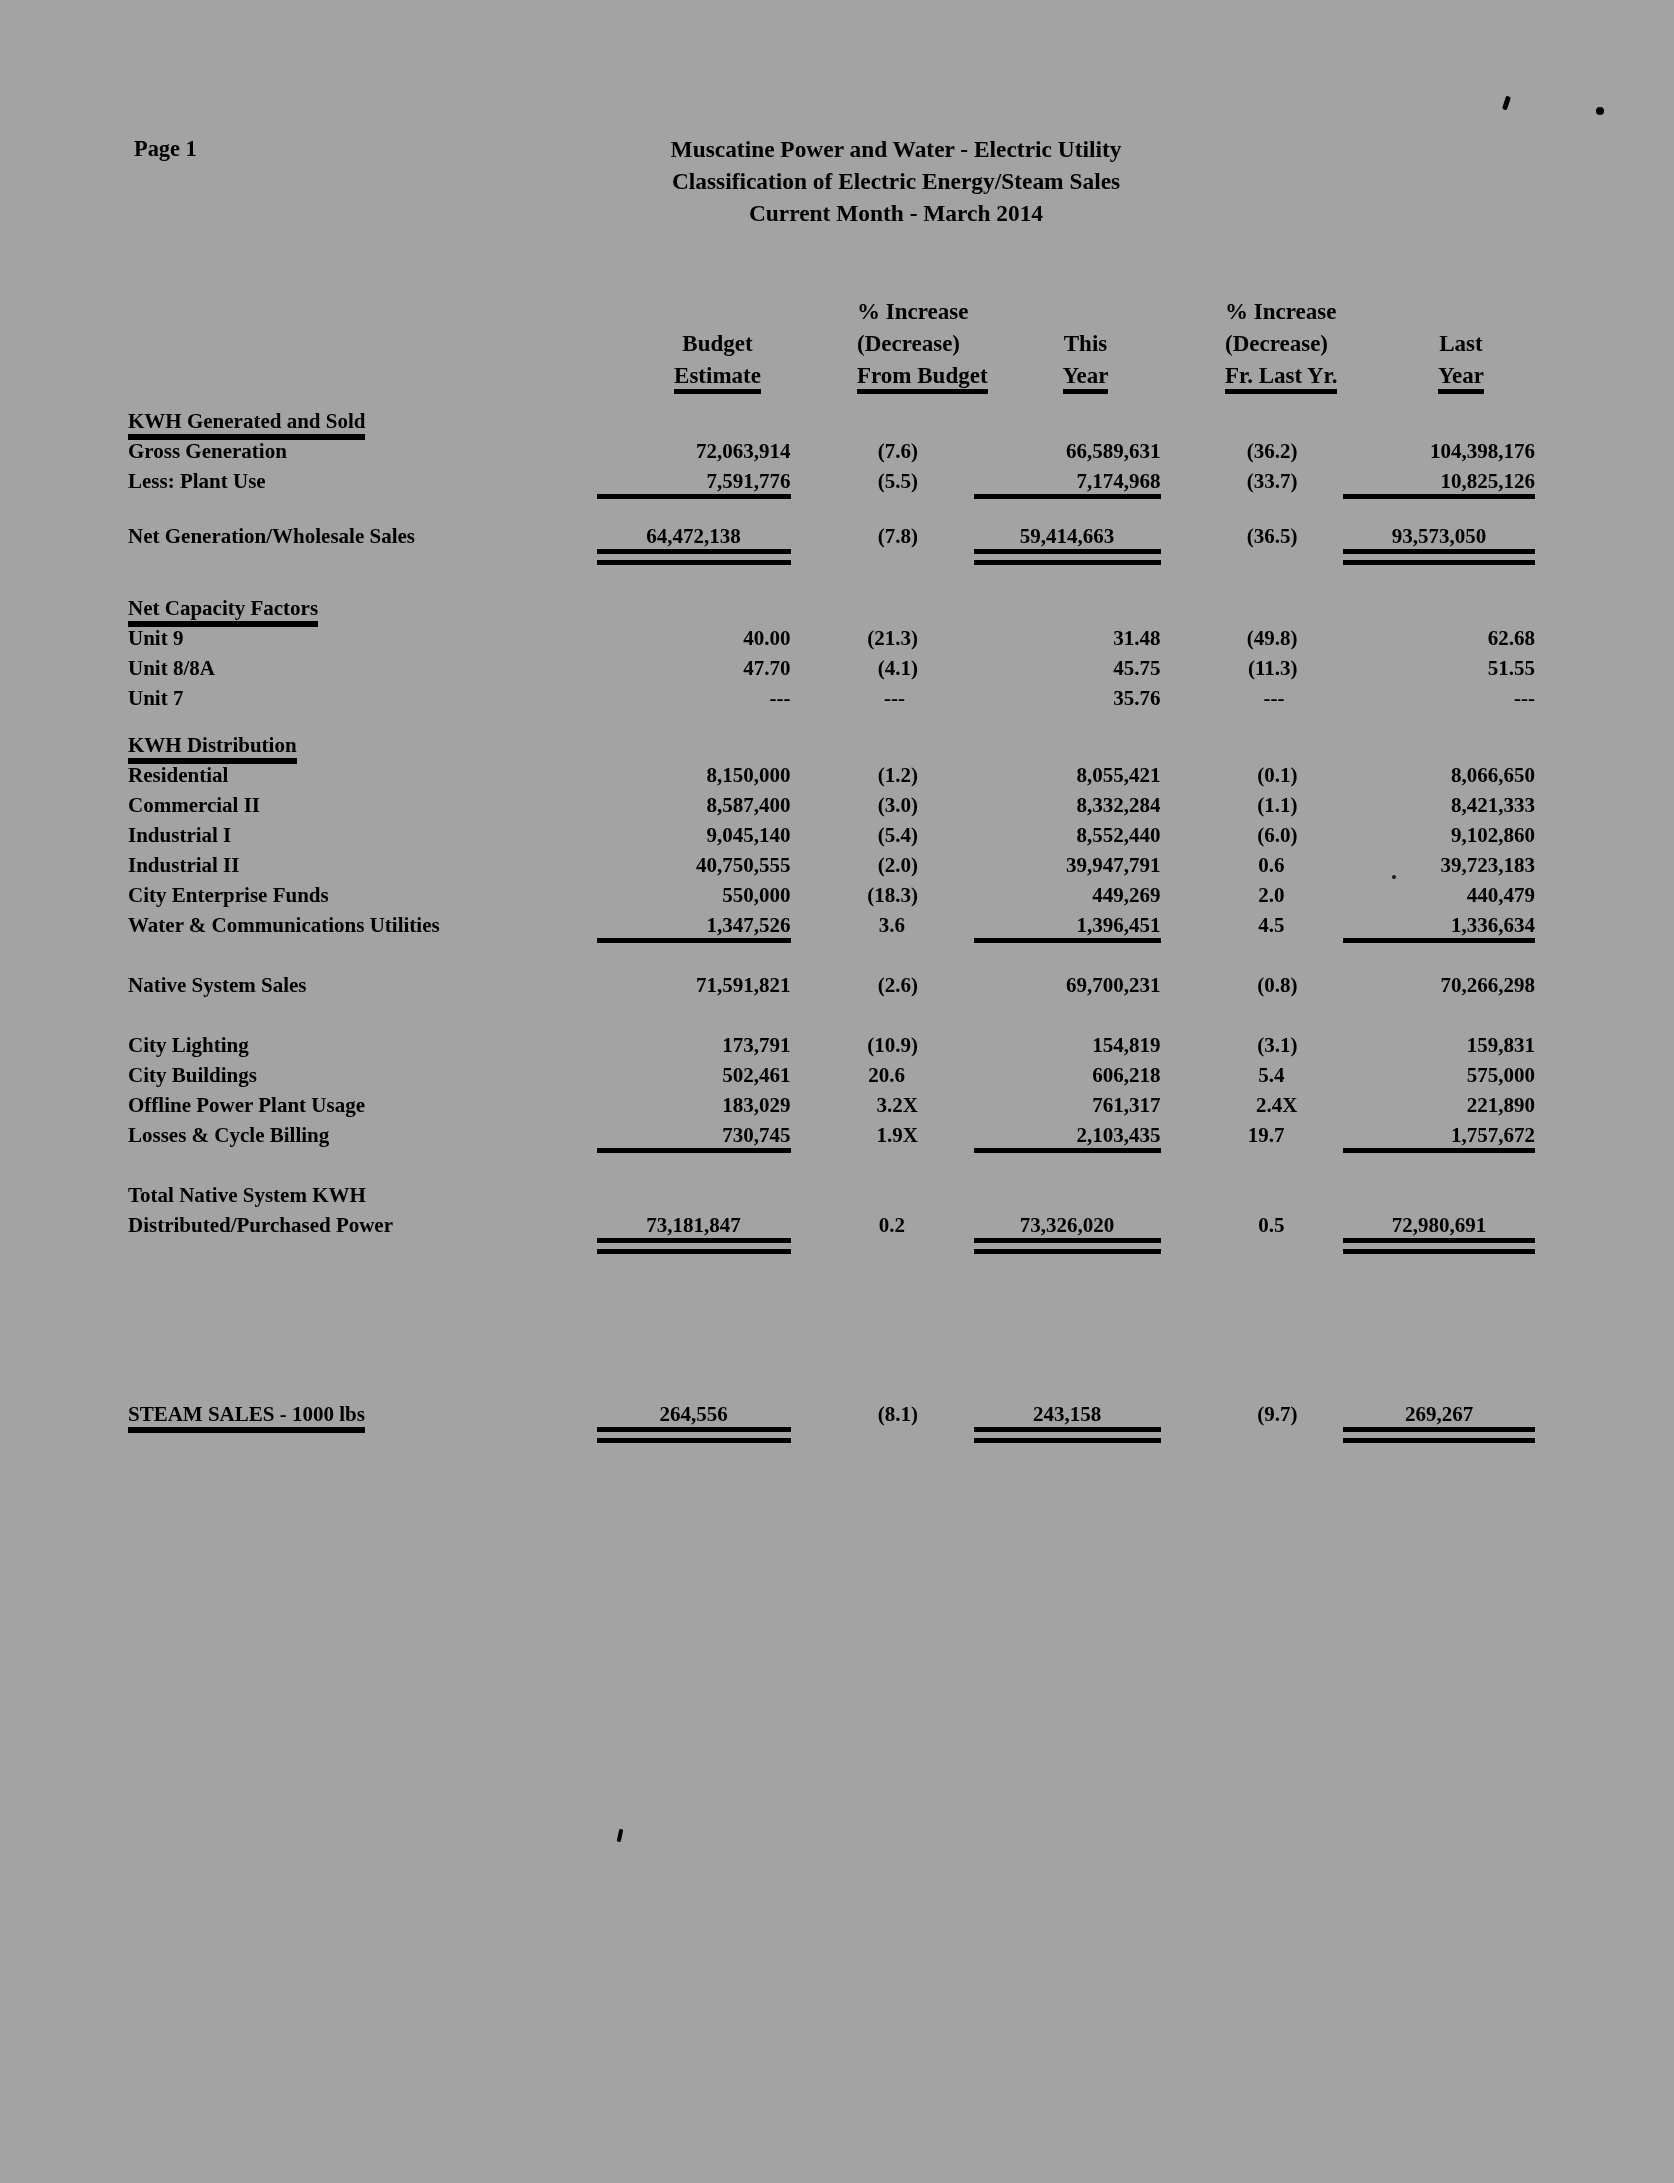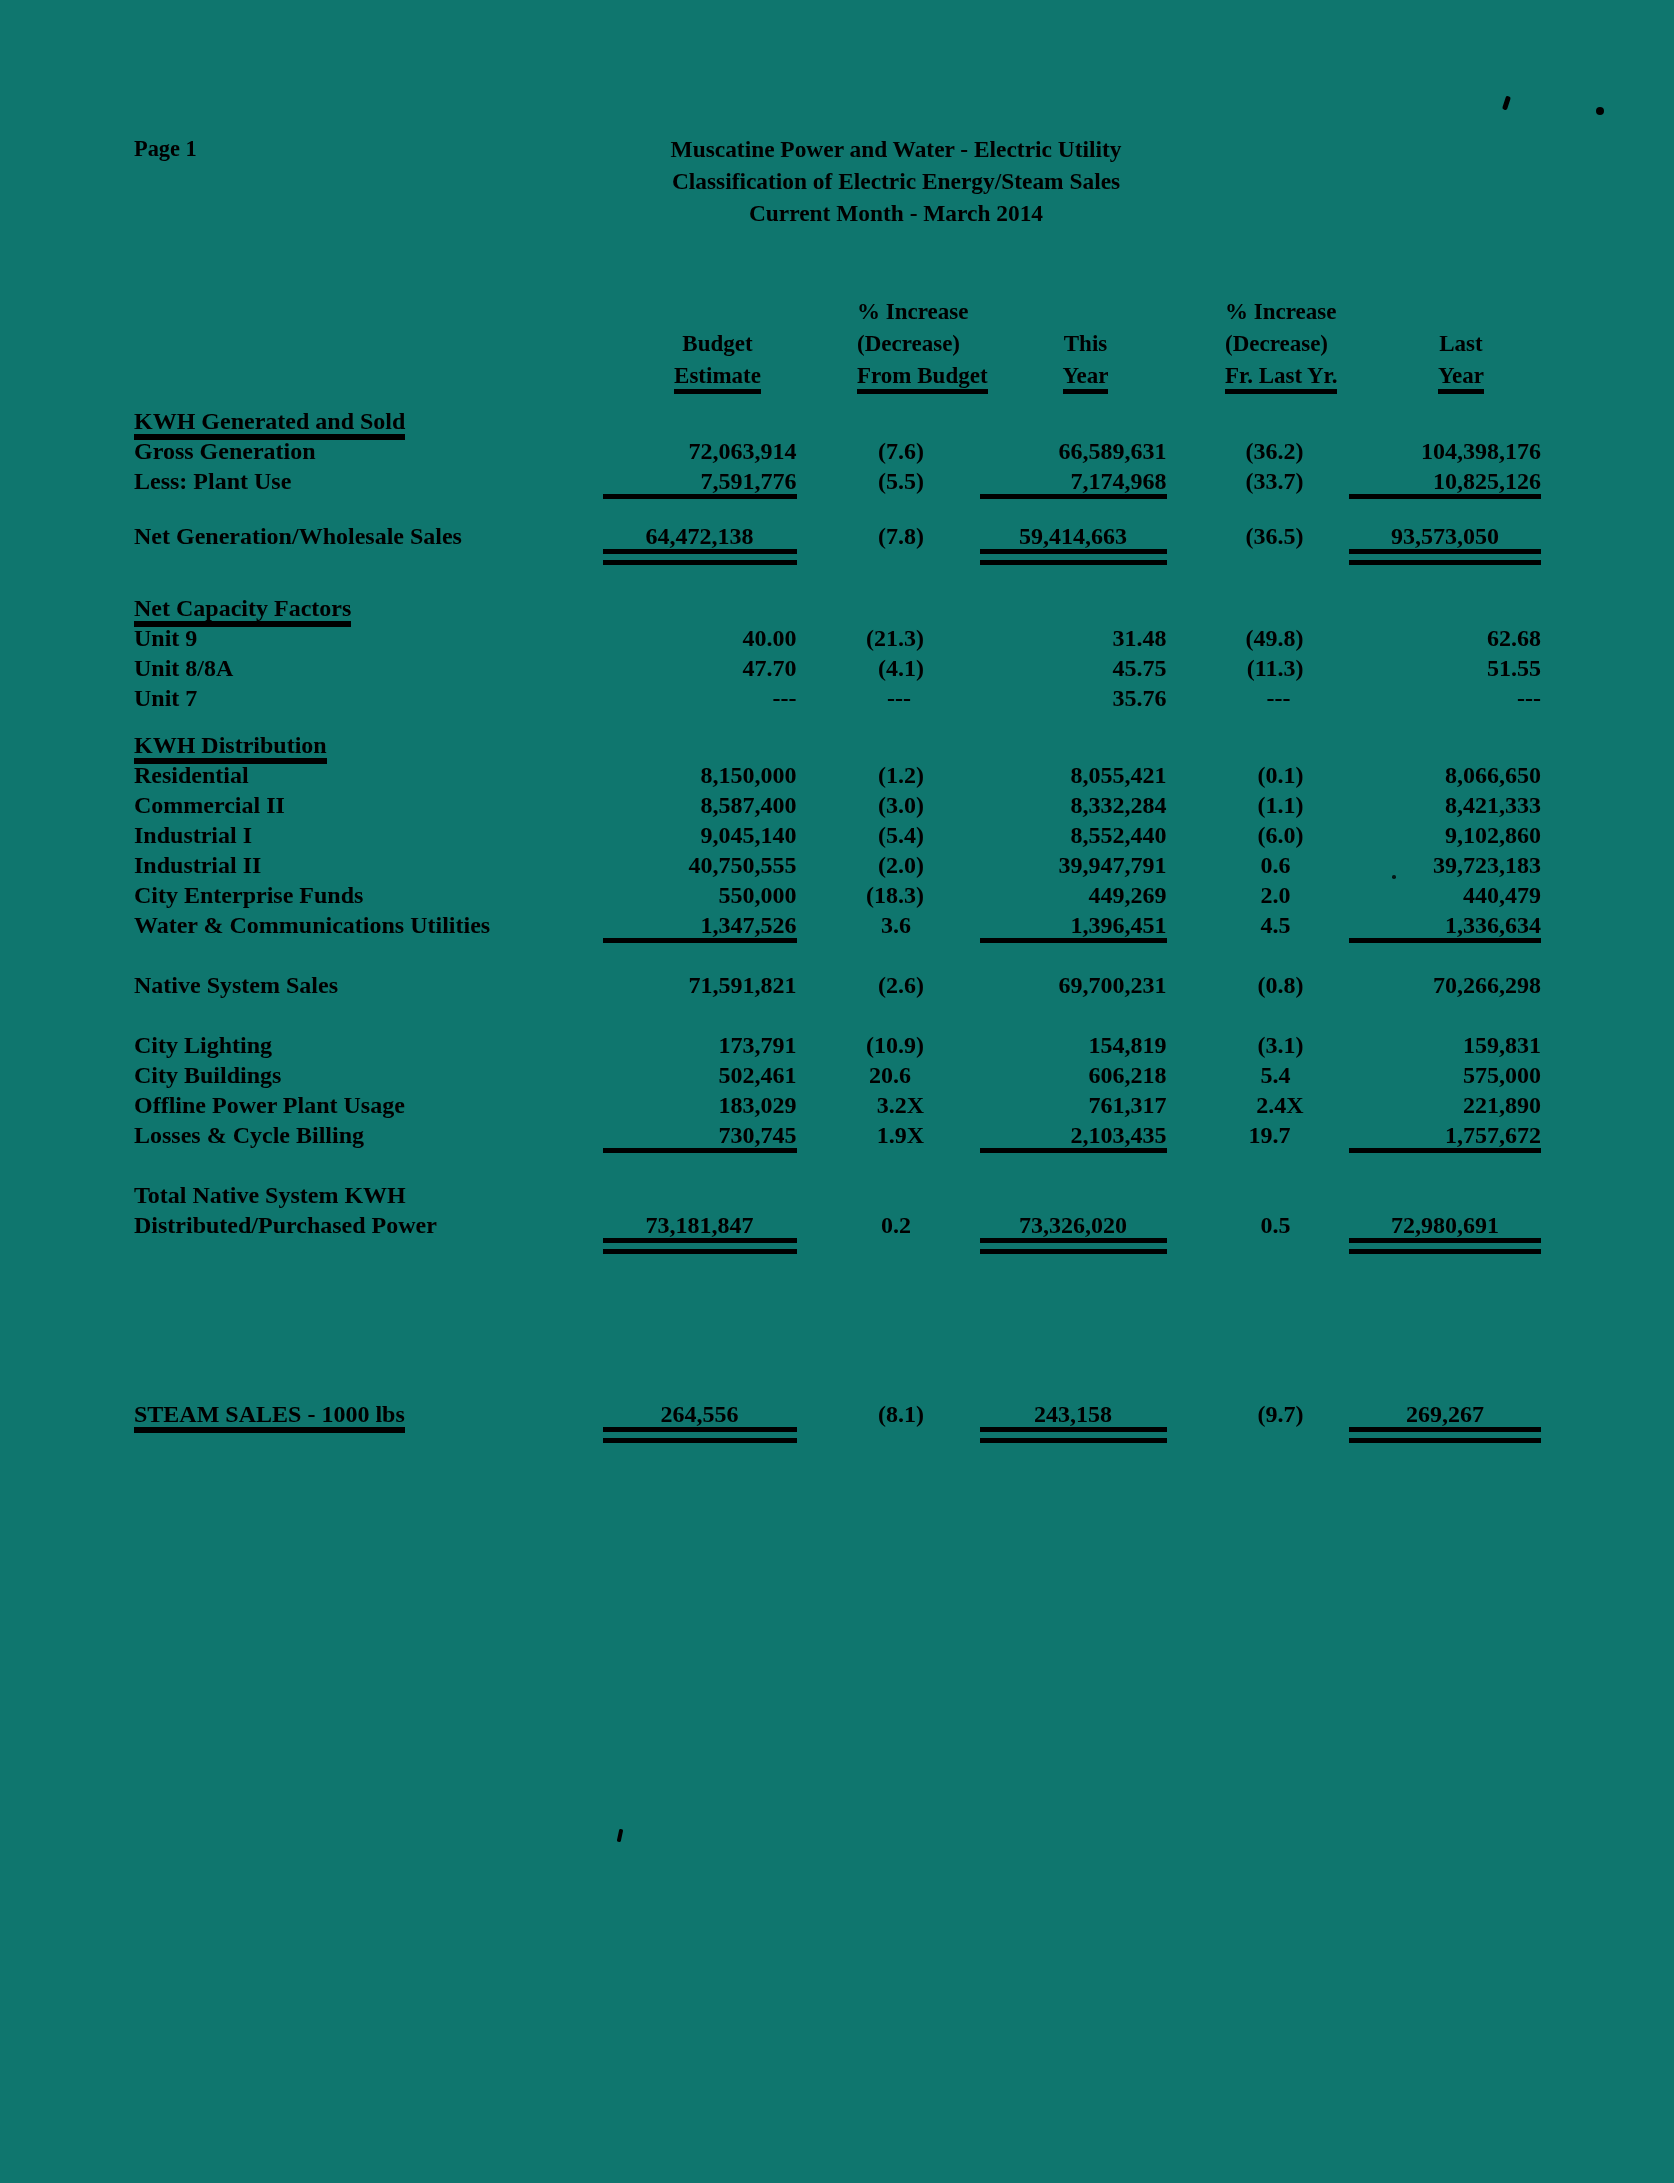--- a/index.html
+++ b/index.html
@@ -1,26 +1,26 @@
 <!DOCTYPE html>
 <html style="font-size:8px"><head>
 <meta charset="utf-8">
 <style>
   html,body{margin:0;padding:0;background:#e8e8e8;}
-  .page{position:relative;width:1675px;height:2183px;background:#0f766e;color:#000;
+  .page{position:relative;width:1675px;height:2183px;background:#a3a3a3;color:#000;
         font-family:"Liberation Serif","DejaVu Serif",serif;font-weight:700;overflow:hidden;}
   .page-label{position:absolute;top:133px;left:134px;font-size:22.4px;line-height:32px;white-space:nowrap;}
   .title{position:absolute;top:133px;left:473px;width:846px;text-align:center;font-size:23.4px;line-height:32px;}
   .col-headers{position:absolute;top:296px;left:146px;width:1413px;font-size:23px;}
   .hrow{display:grid;grid-template-columns:527px 144px 129px 239px 139px 234px;height:32px;}
   .hc{text-align:center;line-height:32px;white-space:nowrap;}
   .hc.cb{padding-right:55px;}
   .hc.cp1,.hc.ct,.hc.cp2,.hc.cl{padding-left:40px;}
   .hu{display:inline-block;line-height:26px;border-bottom:5px solid #000;}
-  .rows{position:absolute;top:406px;left:134px;width:1413px;font-size:24px;}
+  .rows{position:absolute;top:406px;left:128px;width:1413px;font-size:21px;}
   .trow{display:grid;grid-template-columns:527px 144px 129px 239px 139px 234px;height:30px;}
   .cell{line-height:30px;white-space:nowrap;}
   .cell.lab{overflow:visible;}
   .cell.num{text-align:right;direction:rtl;}
   .cell.num.b{padding-right:8.5px;}
   .cell.num.t{padding-right:6.5px;}
   .cell.num.l{padding-right:5px;}
   .uspan{display:inline-block;line-height:26px;text-align:right;direction:ltr;unicode-bidi:embed;}
   .cell.num.b .uspan{width:194px;}
   .cell.num.t .uspan{width:187px;}

